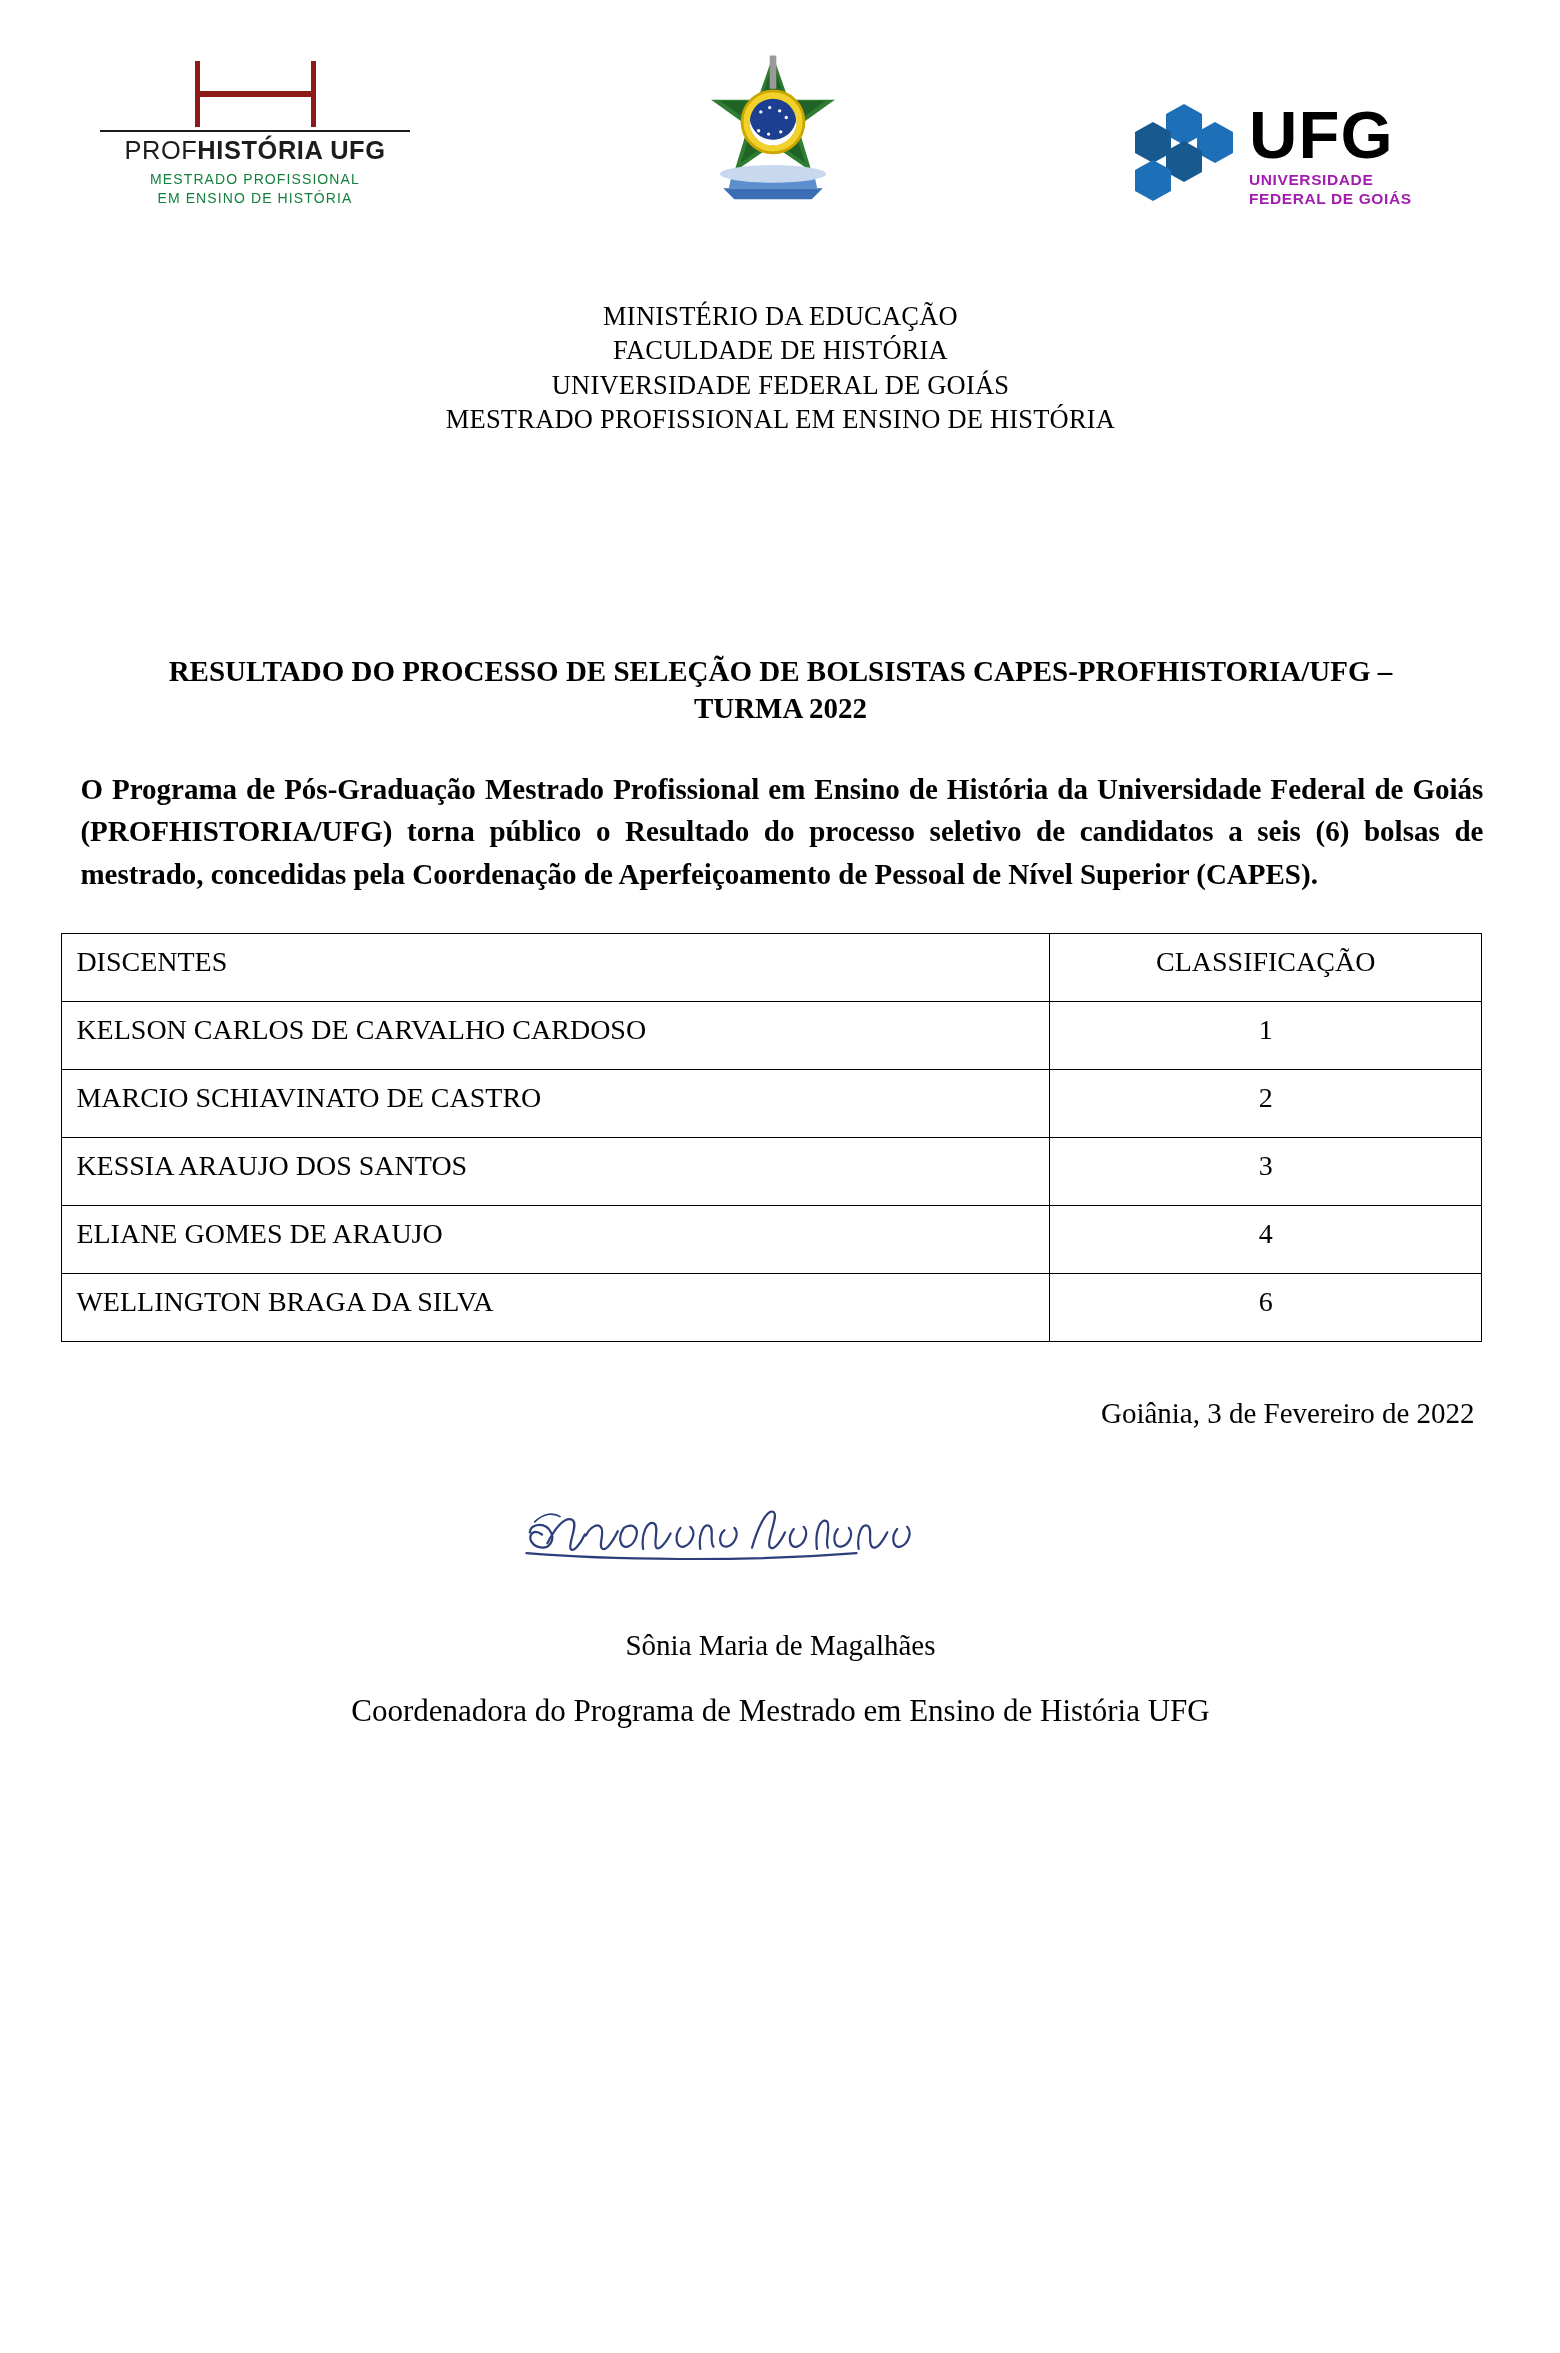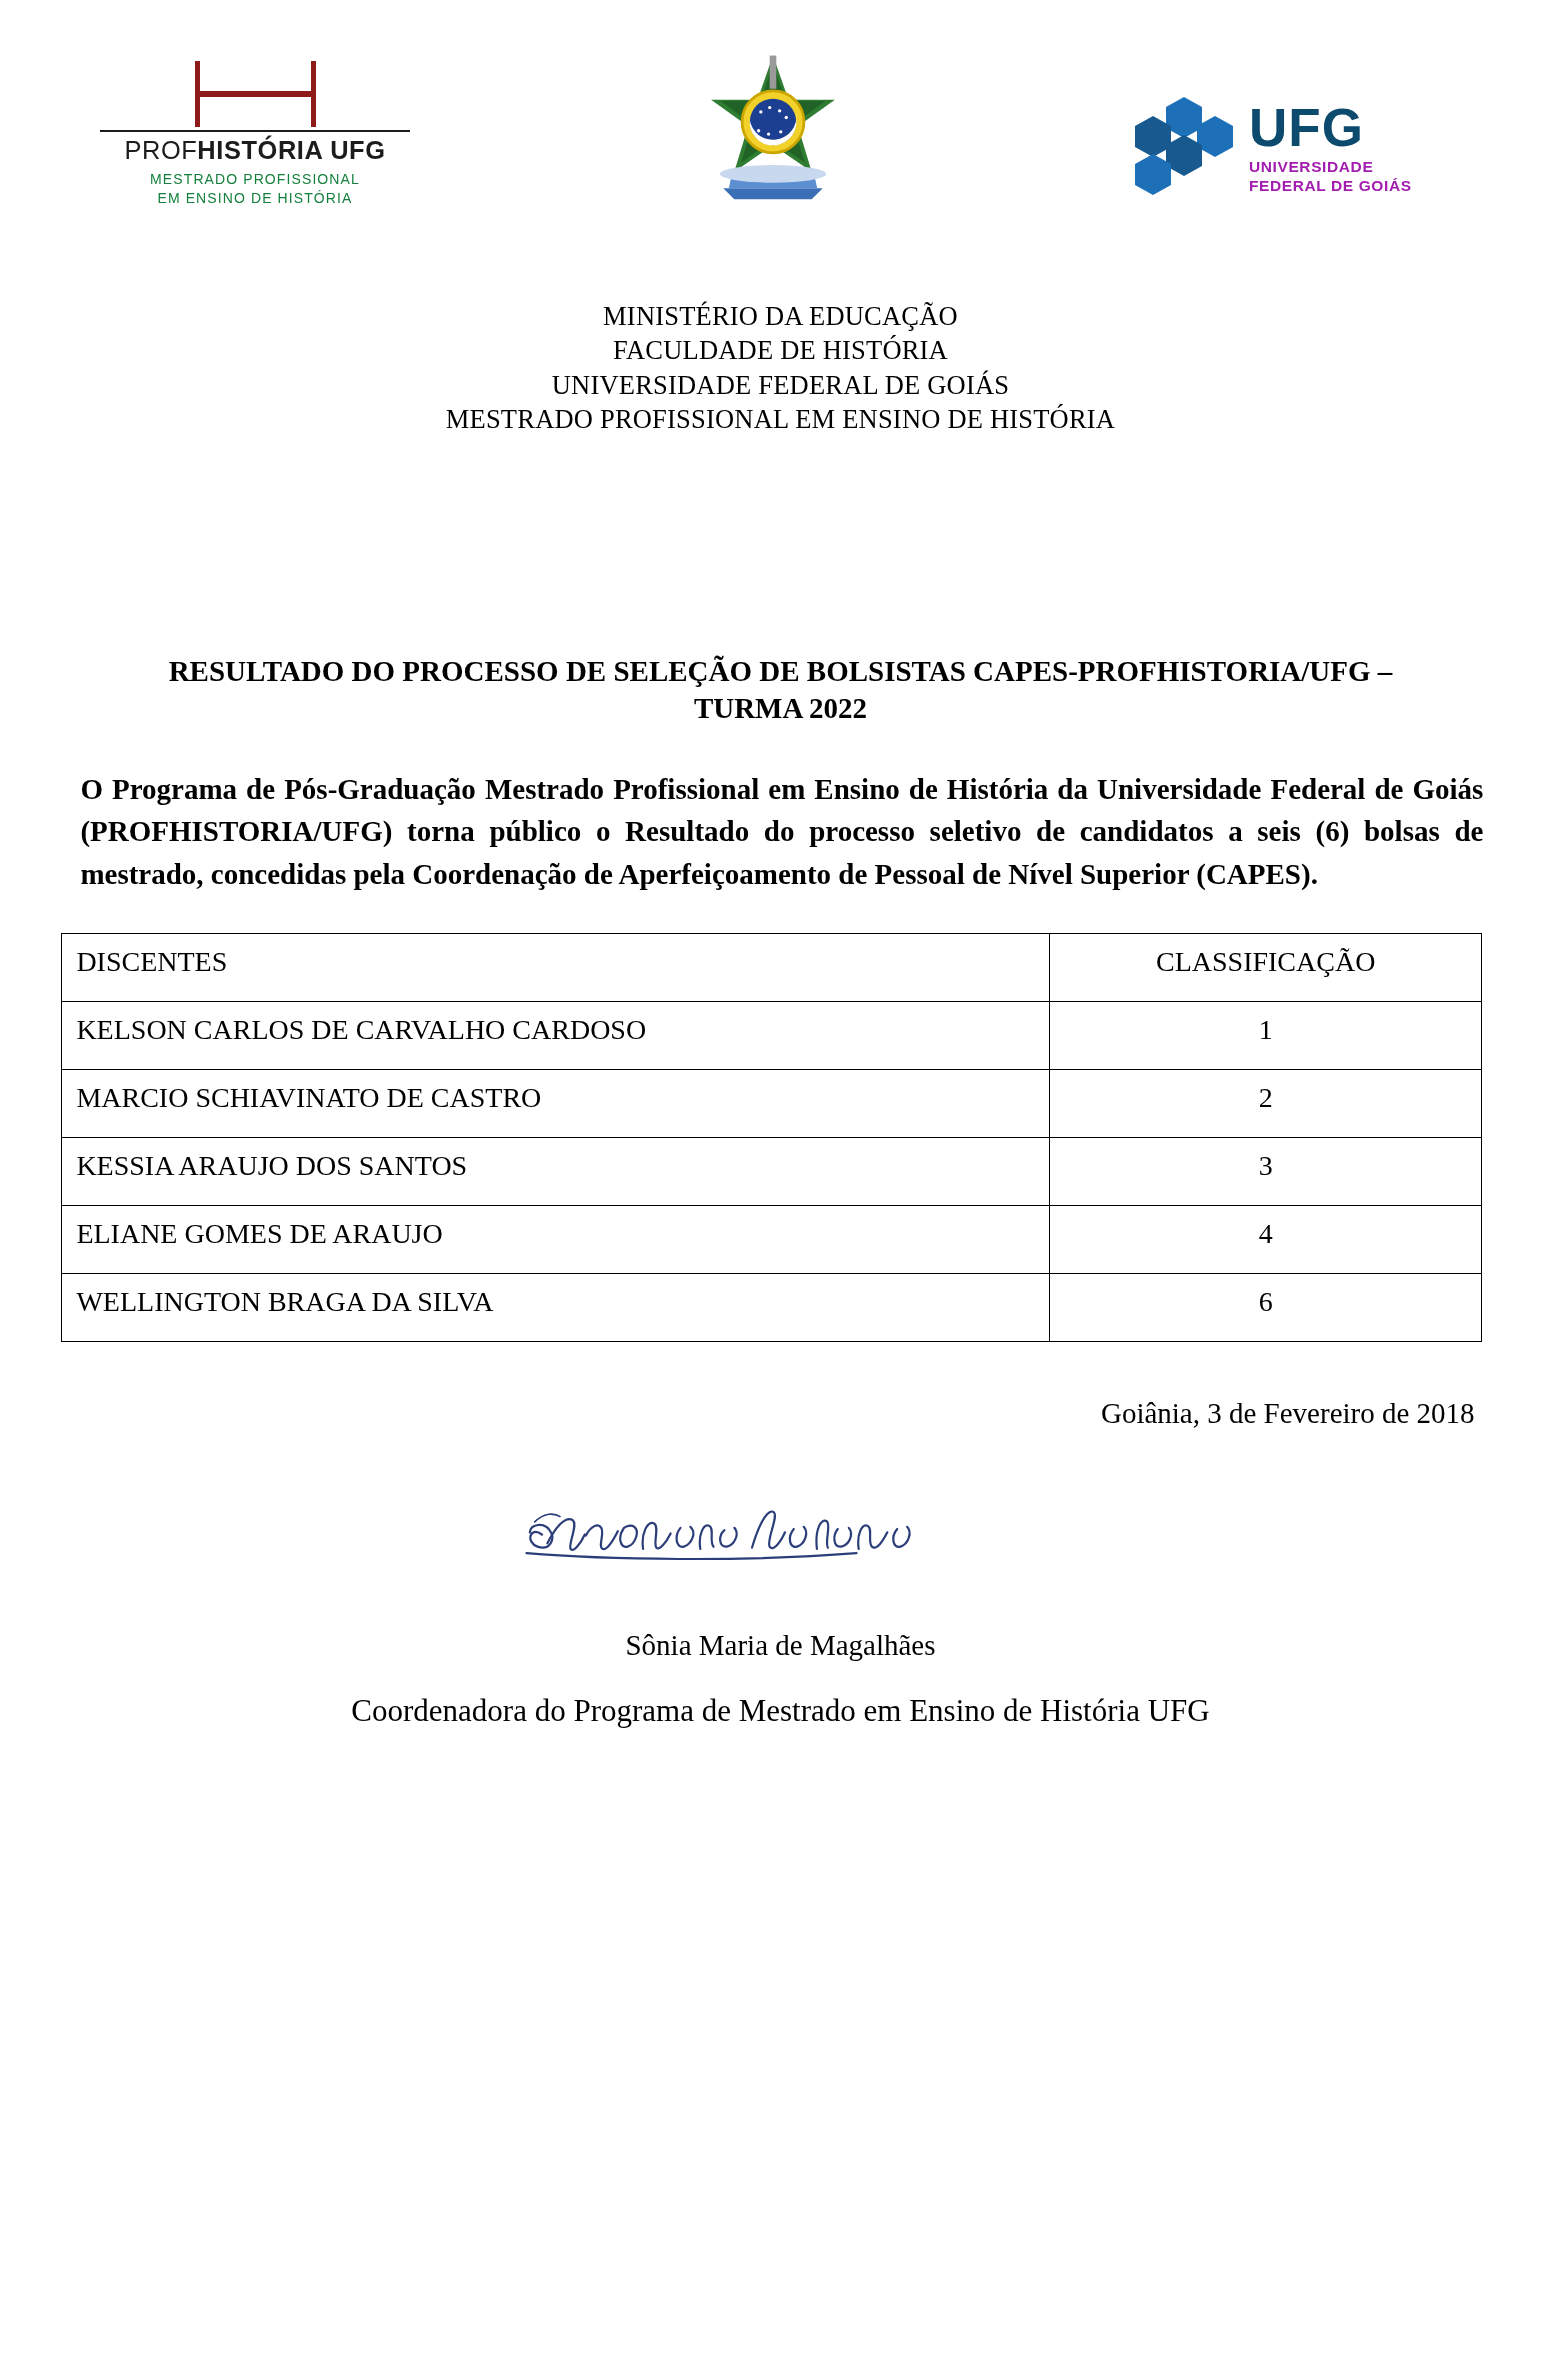--- a/index.html
+++ b/index.html
@@ -118,23 +118,23 @@
     border-right: 18px solid transparent;
   }
   .hex:before { bottom: 100%; border-bottom: 10.5px solid #1d6fb8; }
   .hex:after  { top: 100%;    border-top: 10.5px solid #1d6fb8; }
   .hex.dark { background: #18598f; }
   .hex.dark:before { border-bottom-color: #18598f; }
   .hex.dark:after  { border-top-color: #18598f; }
   .ufg-text .ufg-main {
     font-family: "Liberation Sans", sans-serif;
     font-weight: bold;
-    font-size: 53px;
+    font-size: 67px;
     letter-spacing: 1.1px;
-    color: #0c4a6e;
+    color: #000000;
     line-height: 0.95;
     margin-top: 17px;
   }
   .ufg-text .ufg-sub {
     font-family: "Liberation Sans", sans-serif;
     font-weight: bold;
     font-size: 15.5px;
     letter-spacing: 0.6px;
     color: #a21caf;
     line-height: 1.25;
@@ -333,21 +333,21 @@
         <td class="c-name">ELIANE GOMES DE ARAUJO</td>
         <td class="c-rank">4</td>
       </tr>
       <tr>
         <td class="c-name">WELLINGTON BRAGA DA SILVA</td>
         <td class="c-rank">6</td>
       </tr>
     </tbody>
   </table>
 
-  <div class="date-line">Goiânia, 3 de Fevereiro de 2018</div>
+  <div class="date-line">Goiânia, 3 de Fevereiro de 2022</div>
 
   <div class="signature-area">
     <svg class="signature-img" width="498" height="88" viewBox="0 0 900 160">
       <g fill="none" stroke="#2c3e7a" stroke-width="4" stroke-linecap="round">
         <path d="M48,70 C26,54 18,84 40,92 C62,100 74,78 62,62 C52,48 28,50 26,66"></path>
         <path d="M58,86 C74,54 92,36 104,44 C114,52 96,86 100,96 C104,104 118,88 126,70"></path>
         <path d="M128,72 C136,56 150,48 156,58 C162,68 150,92 158,96 C166,100 178,80 186,64"></path>
         <path d="M196,60 C186,74 190,96 204,92 C218,88 226,64 216,56 C208,50 196,58 196,60"></path>
         <path d="M232,96 C228,68 240,44 252,50 C262,56 250,86 256,94 C262,100 274,84 282,68"></path>
         <path d="M300,58 C288,72 292,96 306,92 C320,88 330,66 318,56"></path>

